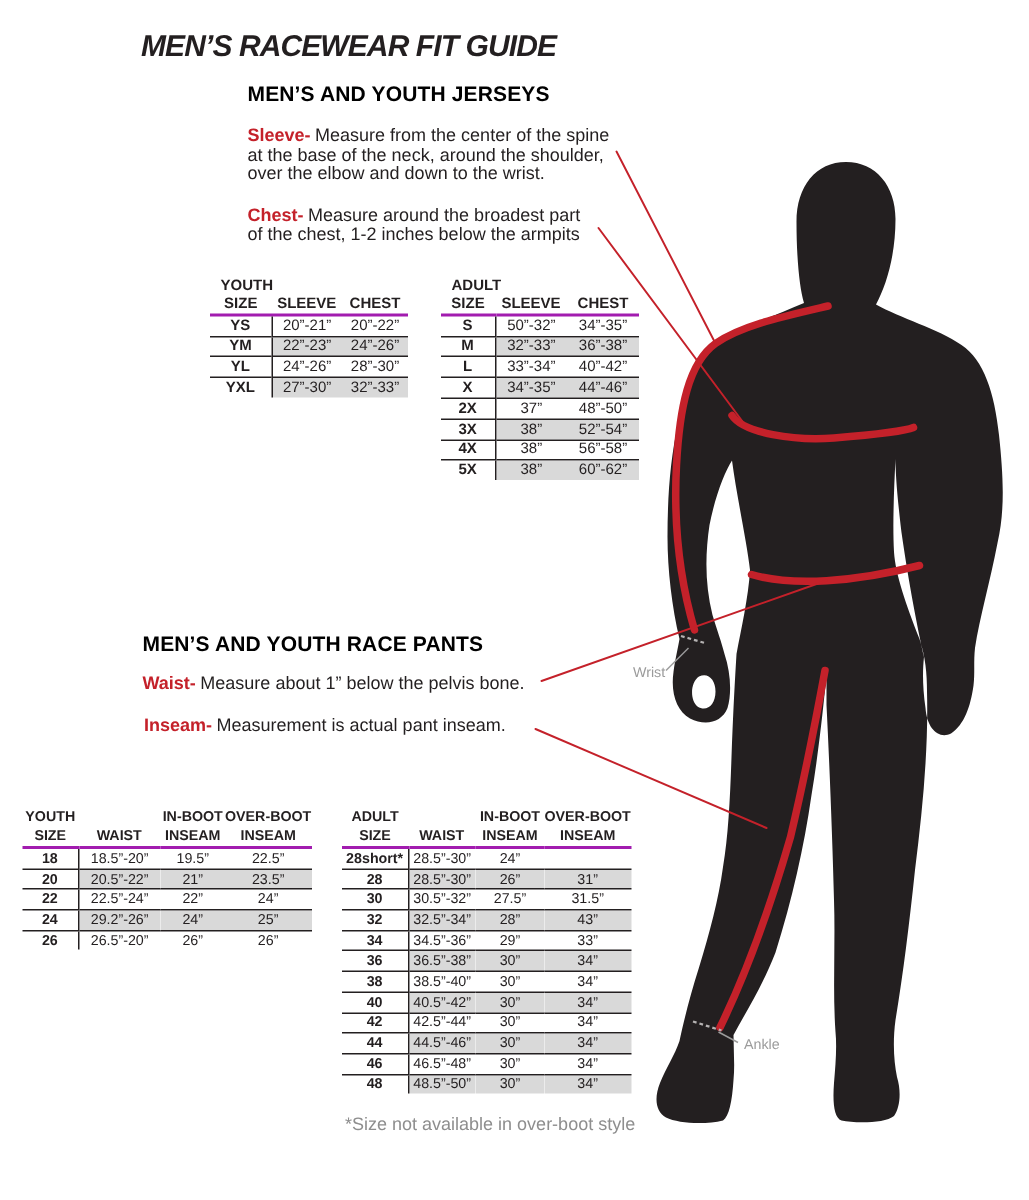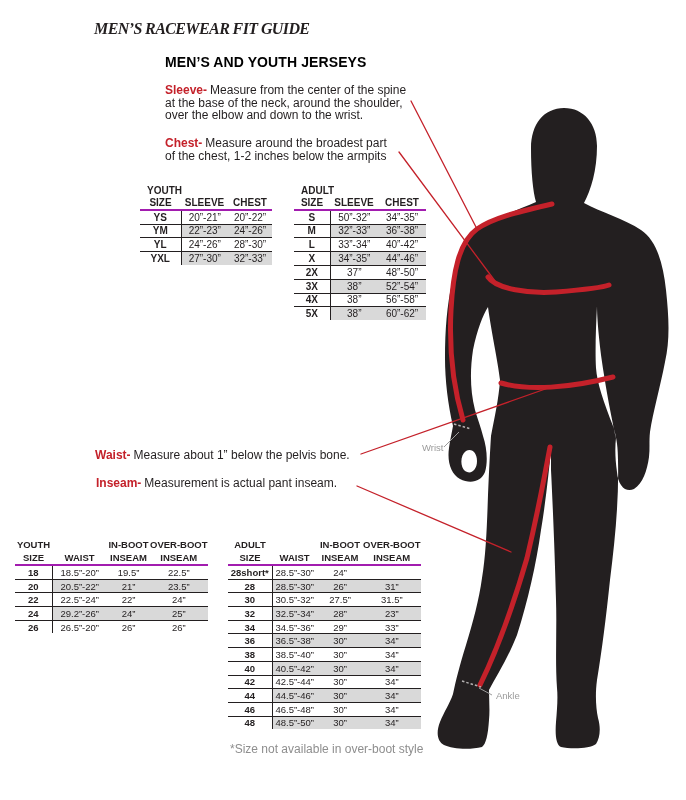--- a/index.html
+++ b/index.html
@@ -4,22 +4,22 @@
 <style>
   html,body { margin:0; padding:0; background:#ffffff; }
   .canvas {
     position:relative; width:686px; height:800px; background:#ffffff;
     font-family:"Liberation Sans", sans-serif; color:#231f20; overflow:hidden;
   }
   svg.figure { position:absolute; left:0; top:0; width:686px; height:800px; }
 
   .title {
     position:absolute; left:94px; top:20px;
-    font-size:16px; font-weight:bold; font-style:italic; letter-spacing:-0.6px;
-    white-space:nowrap; color:#231f20;font-family:Liberation Serif, serif;
+    font-size:20px; font-weight:bold; font-style:italic; letter-spacing:-0.6px;
+    white-space:nowrap; color:#231f20;
   }
   .section-heading {
     position:absolute; font-size:14px; font-weight:bold; letter-spacing:0.1px;
     white-space:nowrap; color:#000000;
   }
   #jerseys-heading { left:165px; top:54px; }
   #pants-heading   { left:95px;  top:421px; }
 
   .measure { position:absolute; margin:0; font-size:12px; line-height:12.6px; color:#231f20; }
   #sleeve-measure { left:165px; top:84px;  width:270px; }
@@ -138,20 +138,21 @@
       <line x1="462" y1="681" x2="481" y2="687" stroke="#b5b2b2" stroke-width="1.5" stroke-dasharray="2.5 2"></line>
       <line x1="444" y1="447" x2="459" y2="432" stroke="#9b9b9b" stroke-width="1"></line>
       <line x1="492" y1="695" x2="479" y2="688" stroke="#9b9b9b" stroke-width="1"></line>
       <text class="fig-label" x="422" y="451">Wrist</text>
       <text class="fig-label" x="496" y="699">Ankle</text>
     </g>
   </svg>
 
   <div class="title">MEN’S RACEWEAR FIT GUIDE</div>
   <div class="section-heading" id="jerseys-heading">MEN’S AND YOUTH JERSEYS</div>
+  <div class="section-heading" id="pants-heading">MEN’S AND YOUTH RACE PANTS</div>
 
   <p class="measure" id="sleeve-measure">
     <span class="lead">Sleeve-</span><span>Measure from the center of the spine</span>
     <span class="mline">at the base of the neck, around the shoulder,</span>
     <span class="mline">over the elbow and down to the wrist.</span>
   </p>
   <p class="measure" id="chest-measure">
     <span class="lead">Chest-</span><span>Measure around the broadest part</span>
     <span class="mline">of the chest, 1-2 inches below the armpits</span>
   </p>
@@ -350,21 +351,21 @@
         <tr>
           <td class="c0">30</td>
           <td>30.5”-32”</td>
           <td>27.5”</td>
           <td>31.5”</td>
         </tr>
         <tr>
           <td class="c0">32</td>
           <td>32.5”-34”</td>
           <td>28”</td>
-          <td>23”</td>
+          <td>43”</td>
         </tr>
         <tr>
           <td class="c0">34</td>
           <td>34.5”-36”</td>
           <td>29”</td>
           <td>33”</td>
         </tr>
         <tr>
           <td class="c0">36</td>
           <td>36.5”-38”</td>

